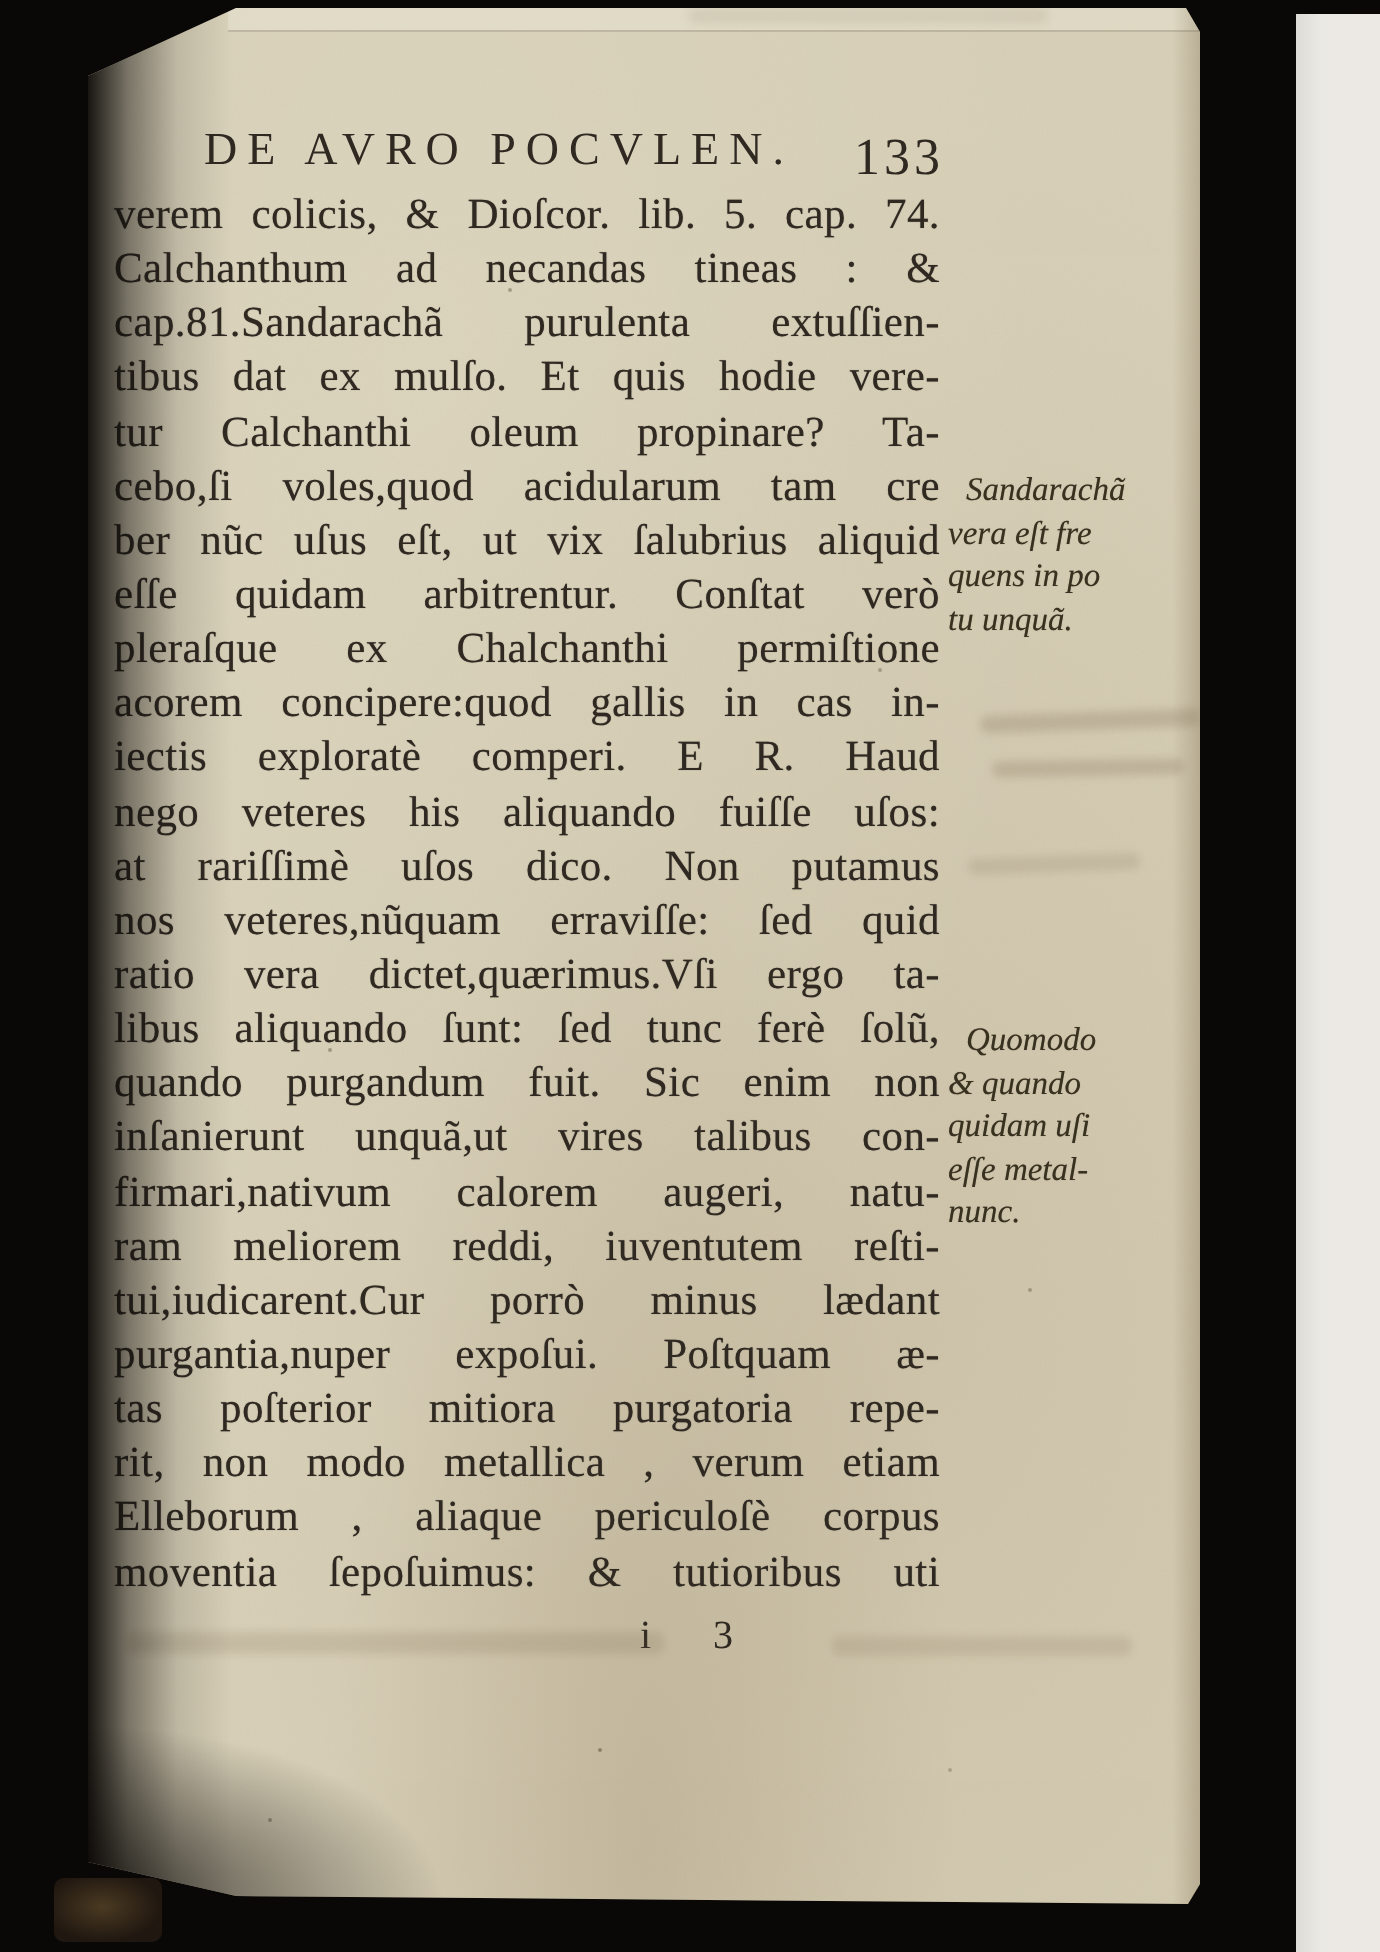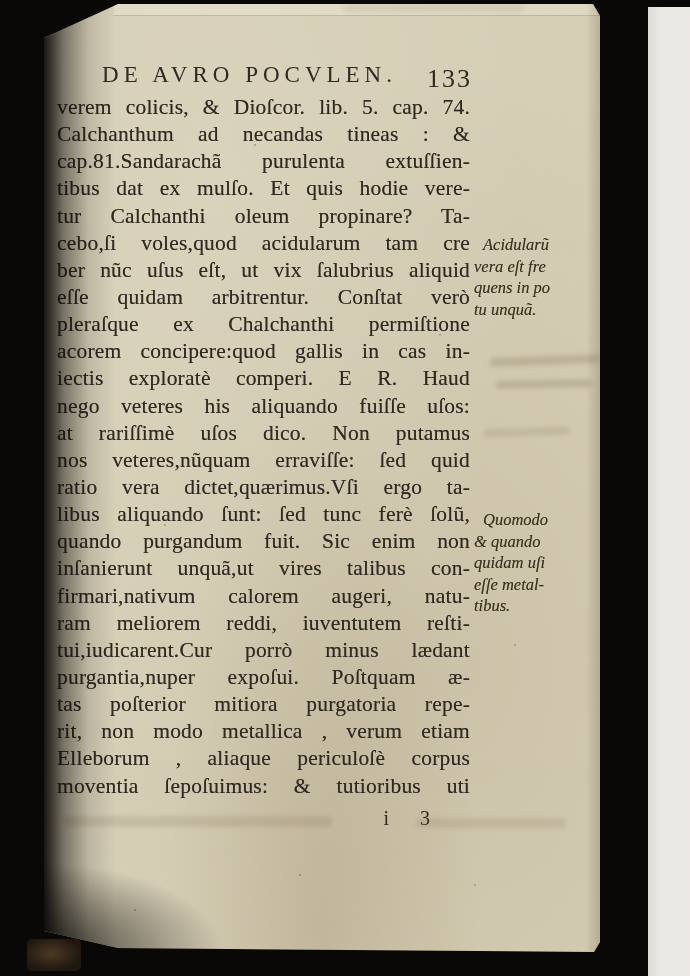--- a/index.html
+++ b/index.html
@@ -63,21 +63,21 @@
   .margin-note {
     position:absolute; left:430px; width:126px;
     font-style:italic; font-size:16.5px; color:#39311f;
     text-shadow:0 0 0.4px rgba(57,49,31,0.5);
   }
   .margin-note .note-line { height:21.6px; white-space:nowrap; }
   .margin-note .note-line:first-child { text-indent:9px; }
   
   .signature {
     position:absolute; left:276px; top:803px; width:110px;
-    font-size:20px; text-align:right; word-spacing:26px;
+    font-size:20px; text-align:left; word-spacing:26px;
   }
   
   .ghost { position:absolute; background:rgba(112,96,68,0.22); filter:blur(2px); border-radius:4px; }
   .ghost.g1 { left:446px; top:352px; width:110px; height:9px; transform:rotate(-2deg); }
   .ghost.g2 { left:452px; top:376px; width:96px;  height:8px; transform:rotate(-1deg); }
   .ghost.g3 { left:440px; top:424px; width:86px;  height:8px; transform:rotate(-2deg); opacity:.7; }
   .ghost.g4 { left:20px;  top:812px; width:268px; height:11px; opacity:.75; }
   .ghost.g5 { left:372px; top:814px; width:150px; height:10px; opacity:.65; }
   .ghost.g6 { left:300px; top:0px;   width:180px; height:8px;  opacity:.5; }
   
@@ -143,32 +143,32 @@
         <div class="body-line">ram meliorem reddi, iuventutem reſti-</div>
         <div class="body-line">tui,iudicarent.Cur porrò minus lædant</div>
         <div class="body-line">purgantia,nuper expoſui. Poſtquam æ-</div>
         <div class="body-line">tas poſterior mitiora purgatoria repe-</div>
         <div class="body-line">rit, non modo metallica , verum etiam</div>
         <div class="body-line">Elleborum , aliaque periculoſè corpus</div>
         <div class="body-line">moventia ſepoſuimus: &amp; tutioribus uti</div>
       </div>
 
     <div class="margin-note" style="top:231px;">
-        <div class="note-line">Acidularũ</div>
+        <div class="note-line">Sandarachã</div>
         <div class="note-line">vera eſt fre</div>
         <div class="note-line">quens in po</div>
         <div class="note-line">tu unquã.</div>
       </div>
 
     <div class="margin-note" style="top:470px;margin-top:36px;">
         <div class="note-line">Quomodo</div>
         <div class="note-line">&amp; quando</div>
         <div class="note-line">quidam uſi</div>
         <div class="note-line">eſſe metal-</div>
-        <div class="note-line">tibus.</div>
+        <div class="note-line">nunc.</div>
       </div>
 
     <div class="signature">i 3</div>
 
     <div class="ghost g1"></div>
     <div class="ghost g2"></div>
     <div class="ghost g3"></div>
     <div class="ghost g4"></div>
     <div class="ghost g5"></div>
     <div class="ghost g6"></div>

